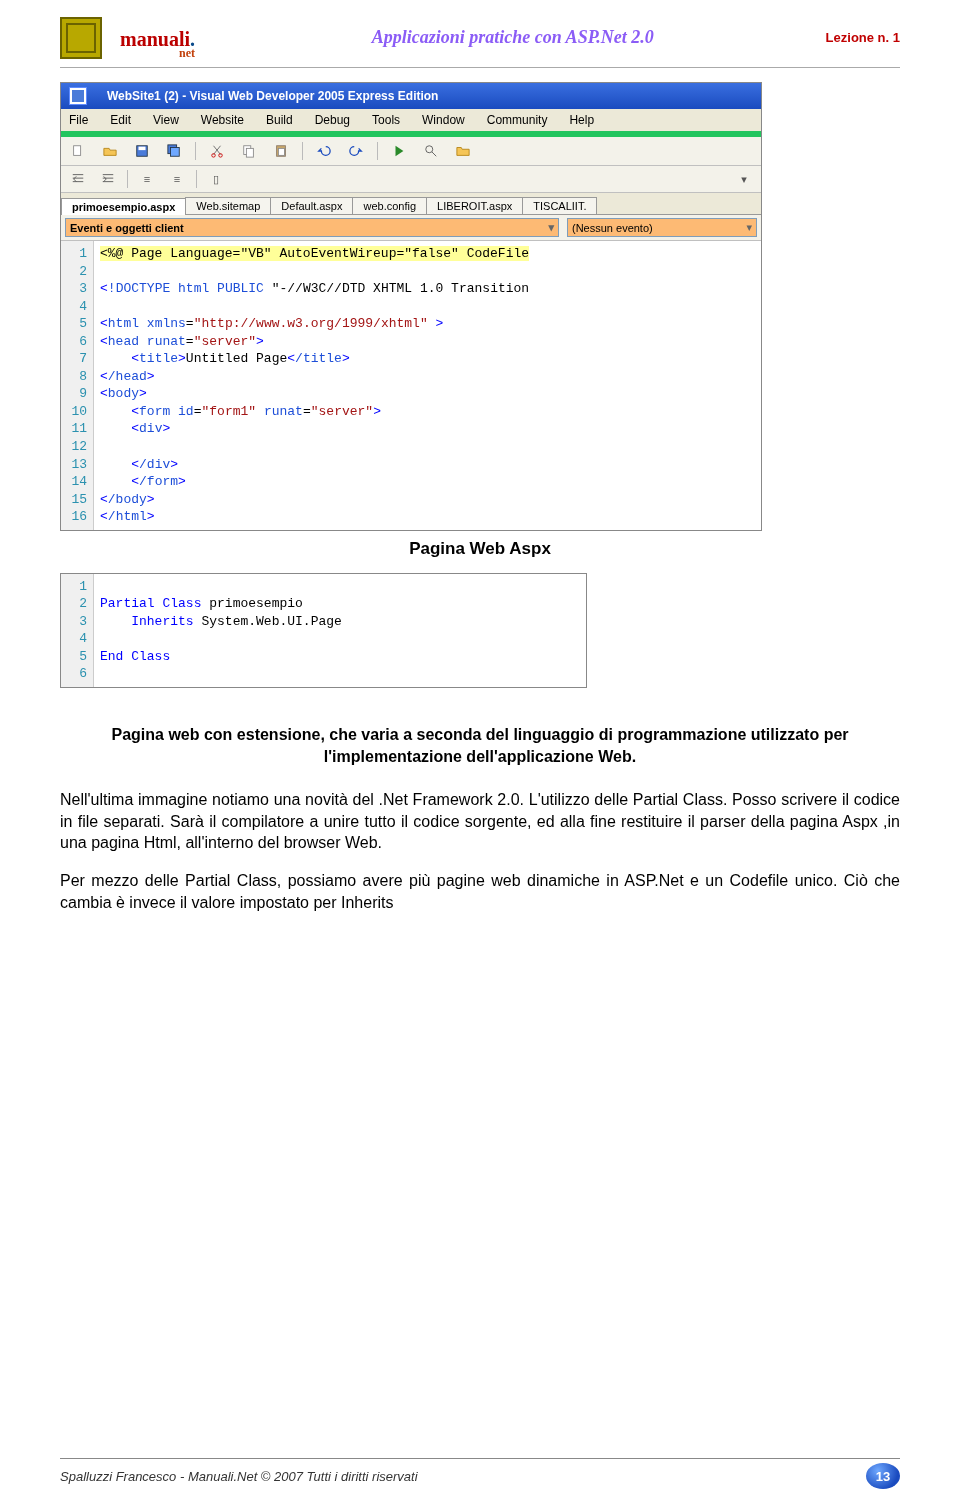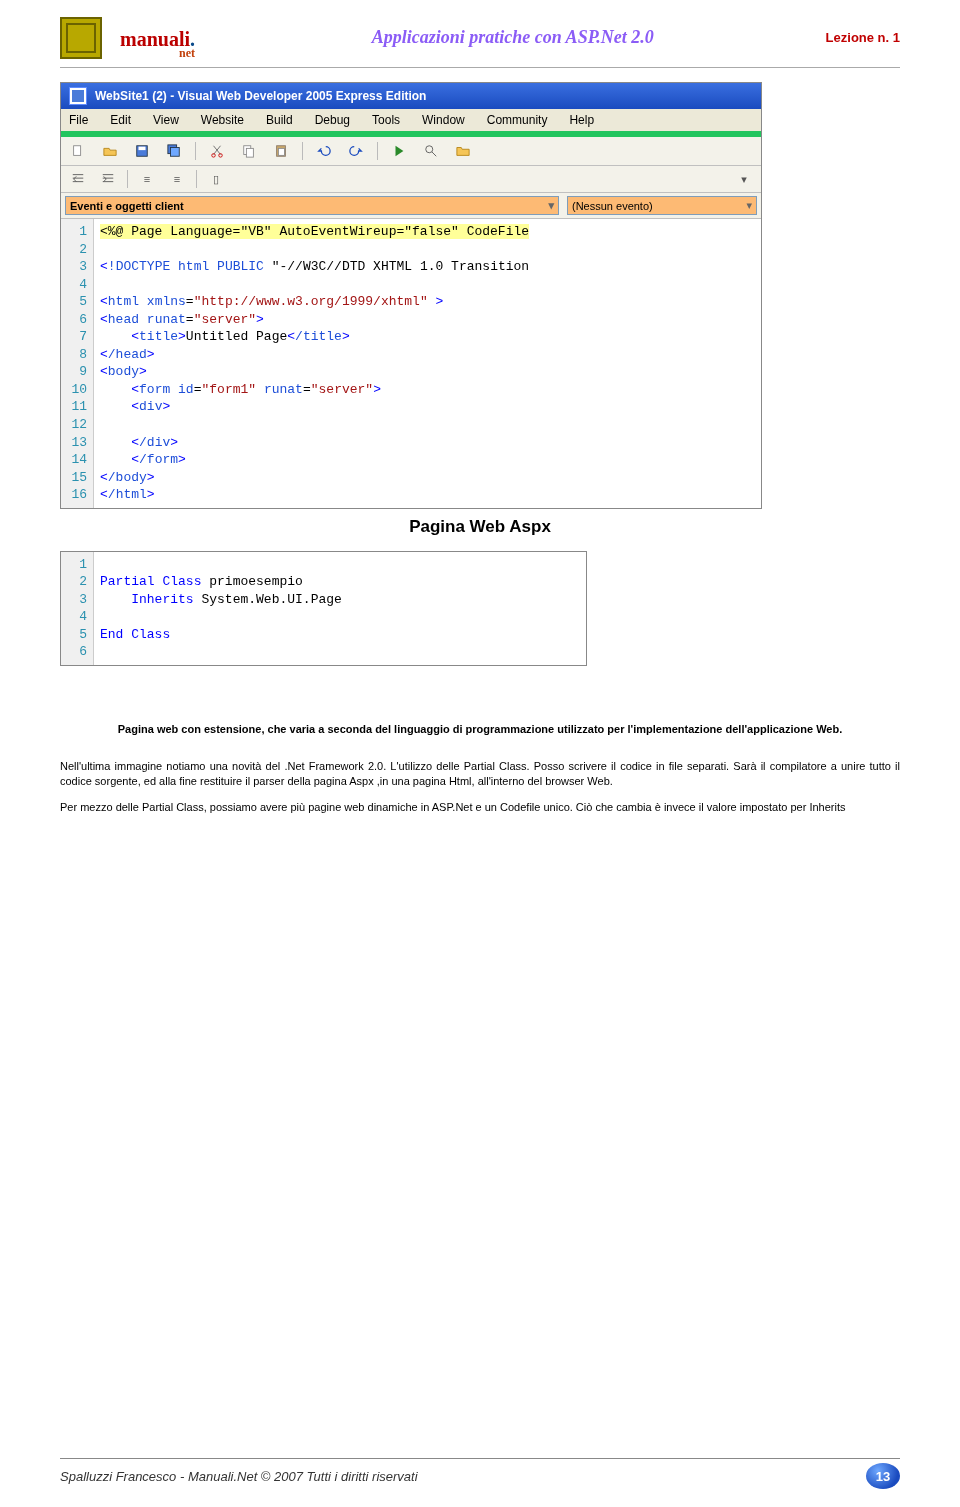--- a/index.html
+++ b/index.html
@@ -11,21 +11,21 @@
   .cube::before{content:"";position:absolute;left:4px;top:4px;right:4px;bottom:4px;border:2px solid #6b6300;}
   .logotext{line-height:1;font-family:Georgia,serif;}
   .logotext .m1{color:#b00;font-weight:bold;font-size:20px;}
   .logotext .m2{color:#0a4a8a;font-weight:bold;font-size:20px;}
   .logotext .m3{display:block;text-align:right;color:#c2410c;font-weight:bold;font-size:12px;margin-top:-2px;}
   .doctitle{flex:1;text-align:center;color:#8b5cf6;font-weight:bold;font-size:18px;font-style:italic;font-family:Georgia,"Times New Roman",serif;}
   .lesson{color:#c00000;font-weight:bold;font-size:13px;}
   .hr{border-top:1px solid #aaa;margin:2px 0 14px;}
   
   .ss{border:1px solid #888;background:#fff;font-family:Tahoma,Arial,sans-serif;font-size:12px;color:#000;width:700px;margin-top:4px;}
-  .tbar{background:linear-gradient(to bottom,#3a6fe0 0%,#1a4bbf 100%);color:#fff;padding:4px 8px;font-weight:bold;display:flex;align-items:center;gap:8px;}
+  .tbar{background:linear-gradient(to bottom,#3a6fe0 0%,#1a4bbf 100%);color:#fff;padding:4px 8px;font-weight:bold;display:flex;align-items:center;gap:20px;}
   .tbar .icn{width:16px;height:16px;background:#fff;border:1px solid #5e8bff;position:relative;}
   .tbar .icn::after{content:"";position:absolute;left:2px;top:2px;right:2px;bottom:2px;background:#4a7bd9;}
   .menubar{background:#ece9d8;padding:4px 8px;display:flex;gap:22px;border-bottom:6px solid #22c55e;}
   .toolbar{background:#f3f2ea;padding:4px 6px;border-bottom:1px solid #c0c0c0;display:flex;gap:10px;align-items:center;}
   .tbtn{width:20px;height:18px;border:1px solid transparent;display:flex;align-items:center;justify-content:center;color:#555;font-size:11px;}
   .tbtn svg{width:14px;height:14px;}
   .sep{width:1px;height:18px;background:#bbb;}
   .toolbar2{background:#f3f2ea;padding:3px 6px;border-bottom:1px solid #c0c0c0;display:flex;gap:8px;align-items:center;}
   .tabrow{background:#ece9d8;display:flex;align-items:flex-end;padding-top:4px;border-bottom:1px solid #999;}
   .tab{background:#f5f4ee;border:1px solid #999;border-bottom:none;padding:2px 10px;margin-right:-1px;font-size:11px;color:#000;}
@@ -36,21 +36,21 @@
   .codepane{display:flex;background:#fff;}
   .gutter{background:#f0f0f0;color:#2b91af;text-align:right;padding:4px 6px 4px 8px;font-family:"Courier New",monospace;font-size:13px;line-height:1.35;border-right:1px solid #ccc;}
   .gutter div{min-width:18px;}
   .code{padding:4px 6px;font-family:"Courier New",monospace;font-size:13px;line-height:1.35;white-space:pre;overflow:hidden;}
   .yl{background:#ffff99;}
   .kw{color:#0000ff;}
   .str{color:#a31515;}
   .tg{color:#1d4ed8;}
   .caption{text-align:center;font-weight:bold;font-size:17px;margin:8px 0 14px;}
   .ss2{border:1px solid #888;width:525px;background:#fff;}
-  .body-text{font-size:11px;line-height:1.35;margin-top:56px;text-align:justify;}
+  .body-text{font-size:16px;line-height:1.35;margin-top:36px;text-align:justify;}
   .body-text .lead{text-align:center;font-weight:bold;margin-bottom:22px;}
   .footer{position:absolute;left:60px;right:60px;bottom:18px;border-top:1px solid #888;padding-top:4px;display:flex;align-items:center;font-style:italic;color:#333;font-size:13px;}
   .pgnum{margin-left:auto;width:34px;height:26px;border-radius:50%/50%;background:radial-gradient(circle at 35% 30%,#6ea8ff 0%,#1a4bbf 70%);color:#fff;display:flex;align-items:center;justify-content:center;font-weight:bold;font-style:normal;font-size:13px;}
 </style>
 </head>
 <body>
 
 <div class="page">
   <div class="docheader">
     <div class="logo-wrap">
@@ -167,20 +167,28 @@
             <path d="M2 3h12M2 7h12M2 11h12M3 5l3 3-3 3" stroke="#555" fill="none"></path>
           </svg>
         </span>
       <span class="sep"></span>
       <span class="tbtn">≡</span>
       <span class="tbtn">≡</span>
       <span class="sep"></span>
       <span class="tbtn">▯</span>
       <span style="flex:1"></span>
       <span class="tbtn">▾</span>
+    </div>
+    <div class="tabrow">
+      <div class="tab active">primoesempio.aspx</div>
+      <div class="tab">Web.sitemap</div>
+      <div class="tab">Default.aspx</div>
+      <div class="tab">web.config</div>
+      <div class="tab">LIBEROIT.aspx</div>
+      <div class="tab">TISCALIIT.</div>
     </div>
     <div class="subbar">
       <div class="selbox">
         <span>Eventi e oggetti client</span>
         <span class="chev">▾</span>
       </div>
       <div class="selbox" style="flex:0 0 180px;font-weight:normal;">
         <span>(Nessun evento)</span>
         <span class="chev">▾</span>
       </div>

